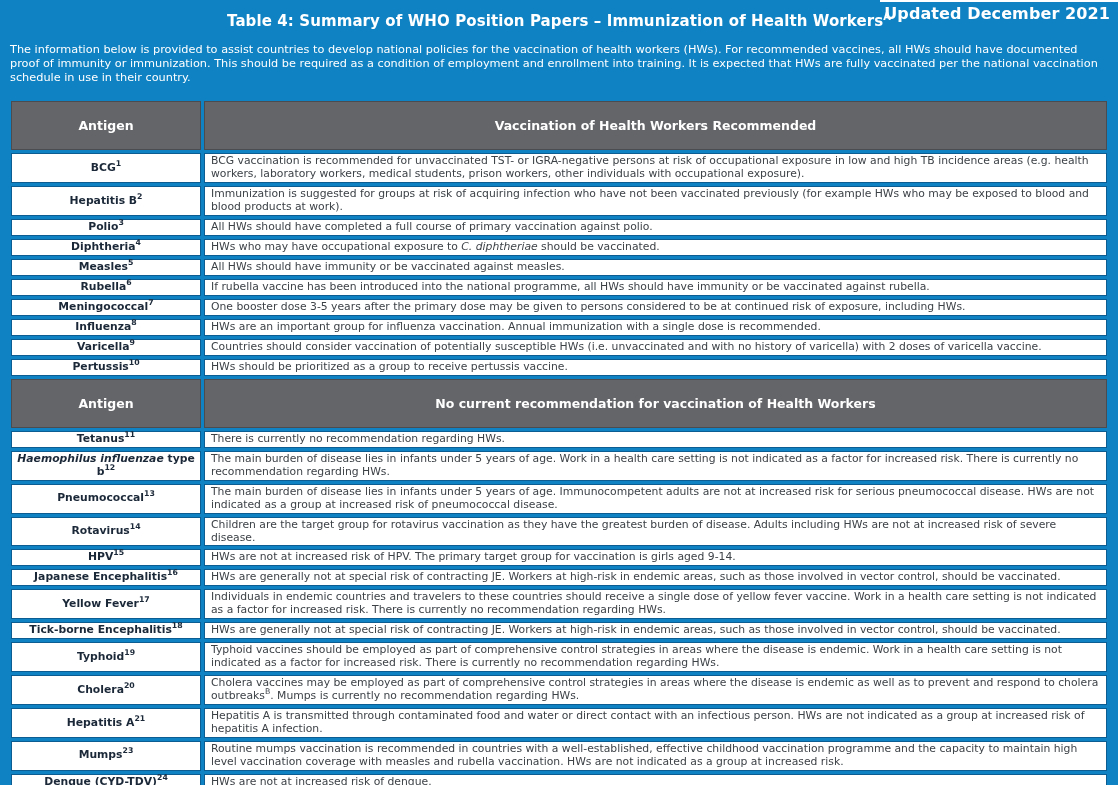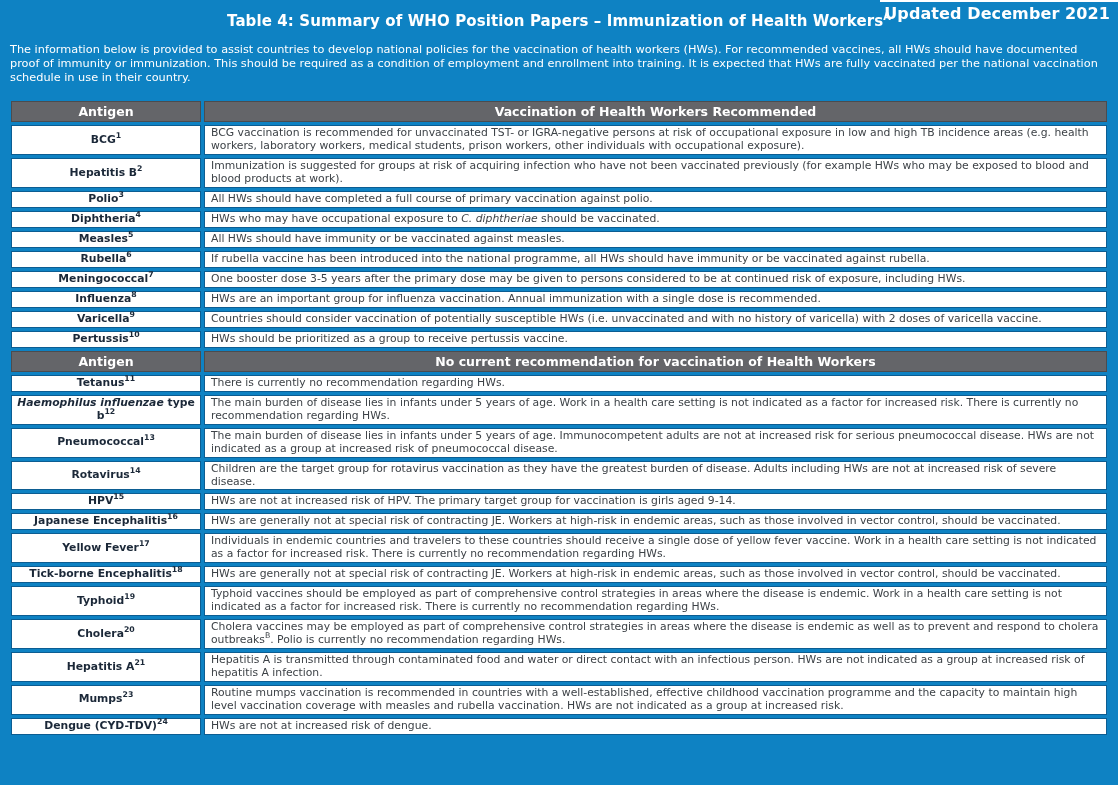--- a/index.html
+++ b/index.html
@@ -43,21 +43,21 @@
     border-spacing:3px;
     table-layout:fixed;
     width:1102px;
     margin:9px 8px 0 8px;
   }
   th{
     background:var(--header-bg);
     color:var(--white);
     font-size:12.5px;font-weight:bold;
     text-align:center;
-    padding:2px 4px;
+    padding:16px 4px;
     border:1px solid var(--header-border);
   }
   td{
     background:var(--white);
     border:1px solid var(--cell-border);
     font-size:10.8px;
     vertical-align:middle;
   }
   td.antigen{
     text-align:center;
@@ -168,21 +168,21 @@
       <tr>
         <td class="antigen"><span>Tick-borne Encephalitis</span><sup>18</sup></td>
         <td class="desc"><span>HWs are generally not at special risk of contracting JE. Workers at high-risk in endemic areas, such as those involved in vector control, should be vaccinated.</span></td>
       </tr>
       <tr>
         <td class="antigen"><span>Typhoid</span><sup>19</sup></td>
         <td class="desc"><span>Typhoid vaccines should be employed as part of comprehensive control strategies in areas where the disease is endemic. Work in a health care setting is not indicated as a factor for increased risk. There is currently no recommendation regarding HWs.</span></td>
       </tr>
       <tr>
         <td class="antigen"><span>Cholera</span><sup>20</sup></td>
-        <td class="desc"><span>Cholera vaccines may be employed as part of comprehensive control strategies in areas where the disease is endemic as well as to prevent and respond to cholera outbreaks</span><sup>B</sup><span>. Polio is currently no recommendation regarding HWs.</span></td>
+        <td class="desc"><span>Cholera vaccines may be employed as part of comprehensive control strategies in areas where the disease is endemic as well as to prevent and respond to cholera outbreaks</span><sup>B</sup><span>. Mumps is currently no recommendation regarding HWs.</span></td>
       </tr>
       <tr>
         <td class="antigen"><span>Hepatitis A</span><sup>21</sup></td>
         <td class="desc"><span>Hepatitis A is transmitted through contaminated food and water or direct contact with an infectious person. HWs are not indicated as a group at increased risk of hepatitis A infection.</span></td>
       </tr>
       <tr>
         <td class="antigen"><span>Mumps</span><sup>23</sup></td>
         <td class="desc"><span>Routine mumps vaccination is recommended in countries with a well-established, effective childhood vaccination programme and the capacity to maintain high level vaccination coverage with measles and rubella vaccination. HWs are not indicated as a group at increased risk.</span></td>
       </tr>
       <tr>

